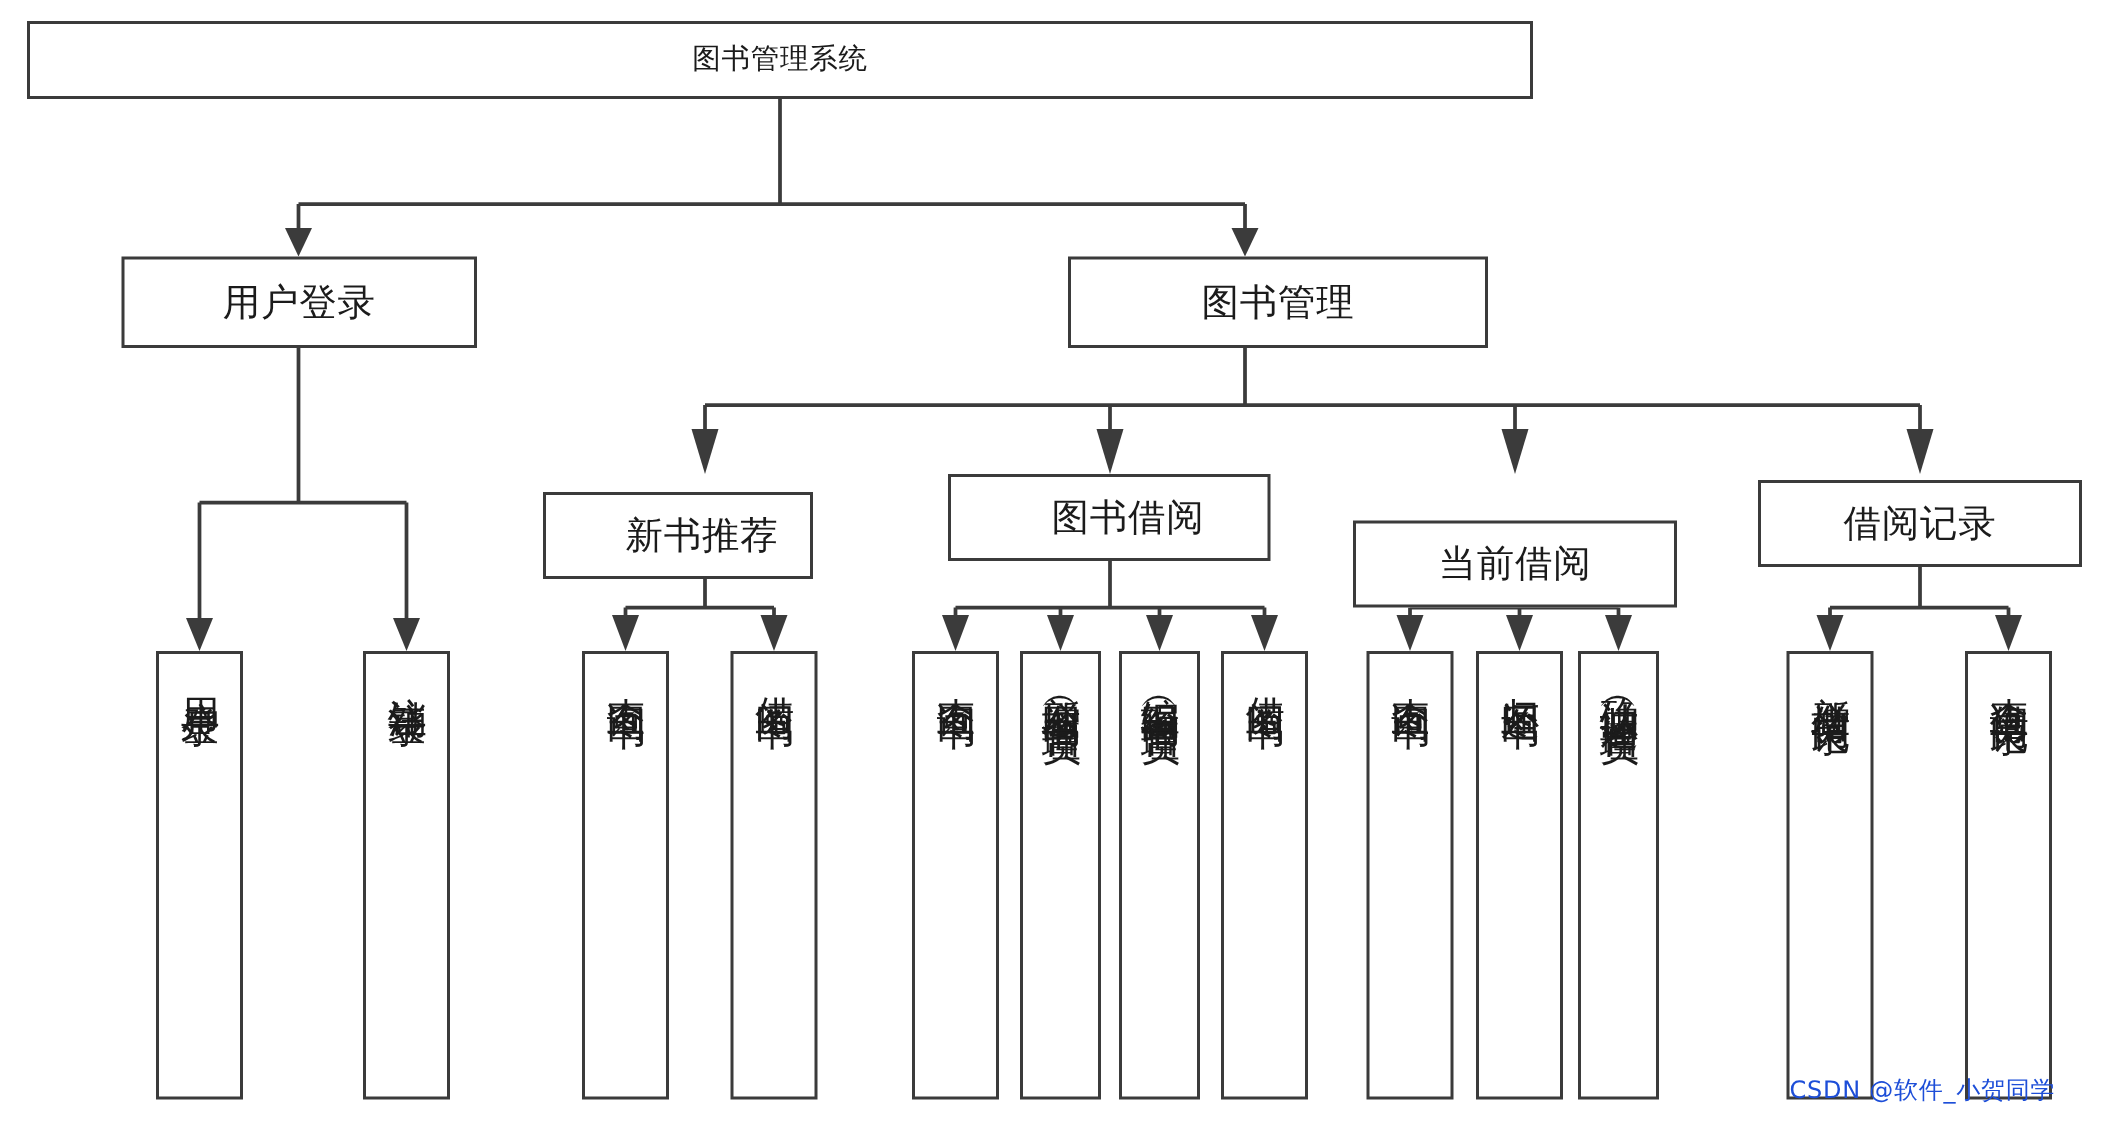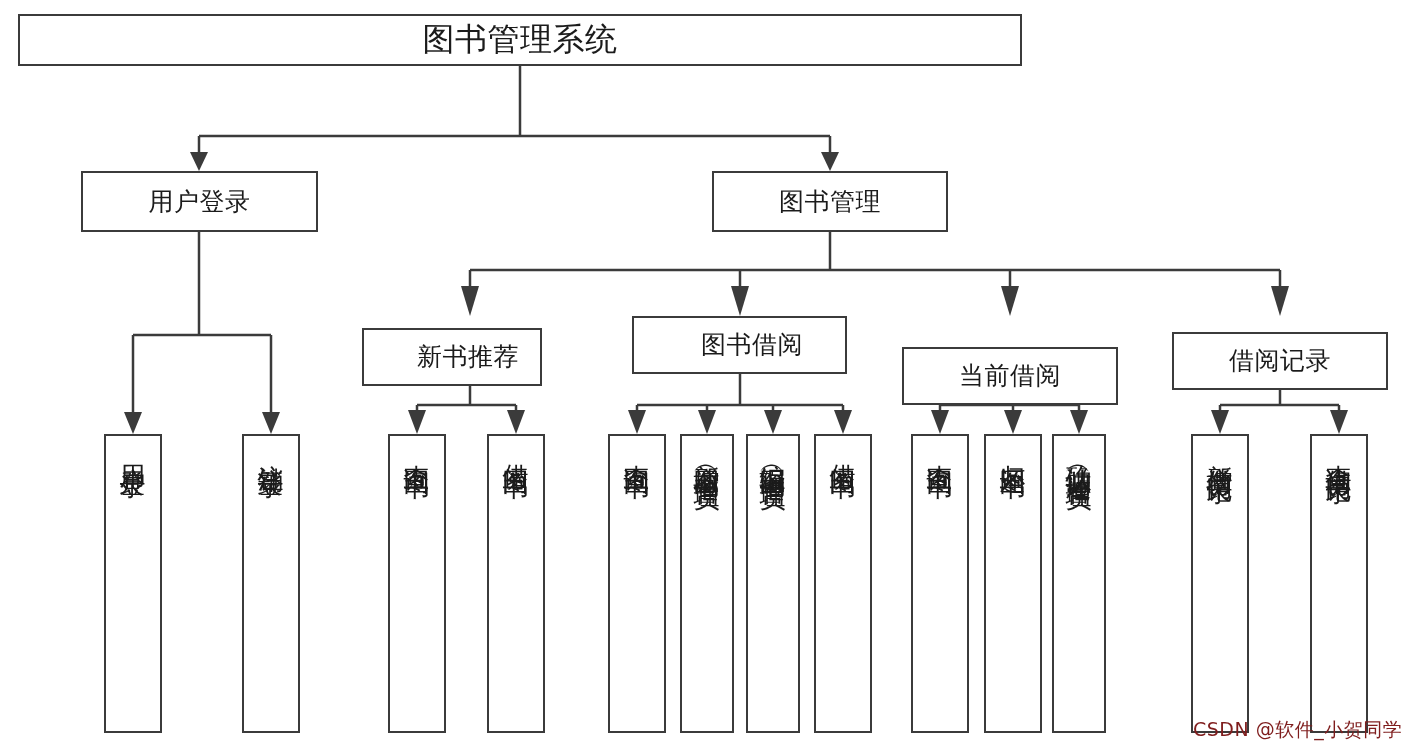--- a/index.html
+++ b/index.html
@@ -41,39 +41,39 @@
     text-align: center;
     line-height: 1.12;
     letter-spacing: 0.5px;
   }
   
   .node.horiz .label {
     writing-mode: horizontal-tb;
     font-size: 25px;
   }
   .node.title .label {
-    font-size: 32px;
+    font-size: 19px;
   }
   
   .node.vert {
     align-items: flex-start;
     padding-top: 8px;
   }
   .node.vert .label {
     writing-mode: vertical-rl;
     text-orientation: upright;
     font-size: 26px;
     line-height: 1.0;
     letter-spacing: 3px;
     white-space: nowrap;
   }
   .watermark {
     position: absolute;
-    font-size: 19px;
-    color: #7f1d1d;
+    font-size: 16px;
+    color: #1d4ed8;
     white-space: nowrap;
     letter-spacing: 0.5px;
   }
 </style>
 </head>
 <body>
 
 <div id="canvas">
 
   <svg id="edges" viewBox="0 0 1405 747" xmlns="http://www.w3.org/2000/svg">
@@ -157,34 +157,34 @@
     </g>
   </svg>
 
   <div class="node horiz title" style="left:18px; top:14px; width:1004px; height:52px;">
     <span class="label">图书管理系统</span>
   </div>
 
   <div class="node horiz" style="left:81px; top:171px; width:237px; height:61px;">
     <span class="label">用户登录</span>
   </div>
-  <div class="node horiz" style="left:712px; top:171px; width:236px; height:61px;">
+  <div class="node horiz" style="left:712px; top:171px; width:280px; height:61px;">
     <span class="label">图书管理</span>
   </div>
 
   <div class="node horiz" style="left:362px; top:328px; width:180px; height:58px;padding-left:32px;">
     <span class="label">新书推荐</span>
   </div>
   <div class="node horiz" style="left:632px; top:316px; width:215px; height:58px;padding-left:25px;">
     <span class="label">图书借阅</span>
   </div>
   <div class="node horiz" style="left:902px; top:316px; width:216px; height:58px;margin-top:31px;">
     <span class="label">当前借阅</span>
   </div>
-  <div class="node horiz" style="left:1172px; top:332px; width:216px; height:58px;">
+  <div class="node horiz" style="left:1172px; top:320px; width:216px; height:58px;">
     <span class="label">借阅记录</span>
   </div>
 
   <div class="node vert" style="left:104px; top:434px; width:58px; height:299px;">
     <span class="label">用户登录</span>
   </div>
   <div class="node vert" style="left:242px; top:434px; width:58px; height:299px;">
     <span class="label">注销登录</span>
   </div>
 

